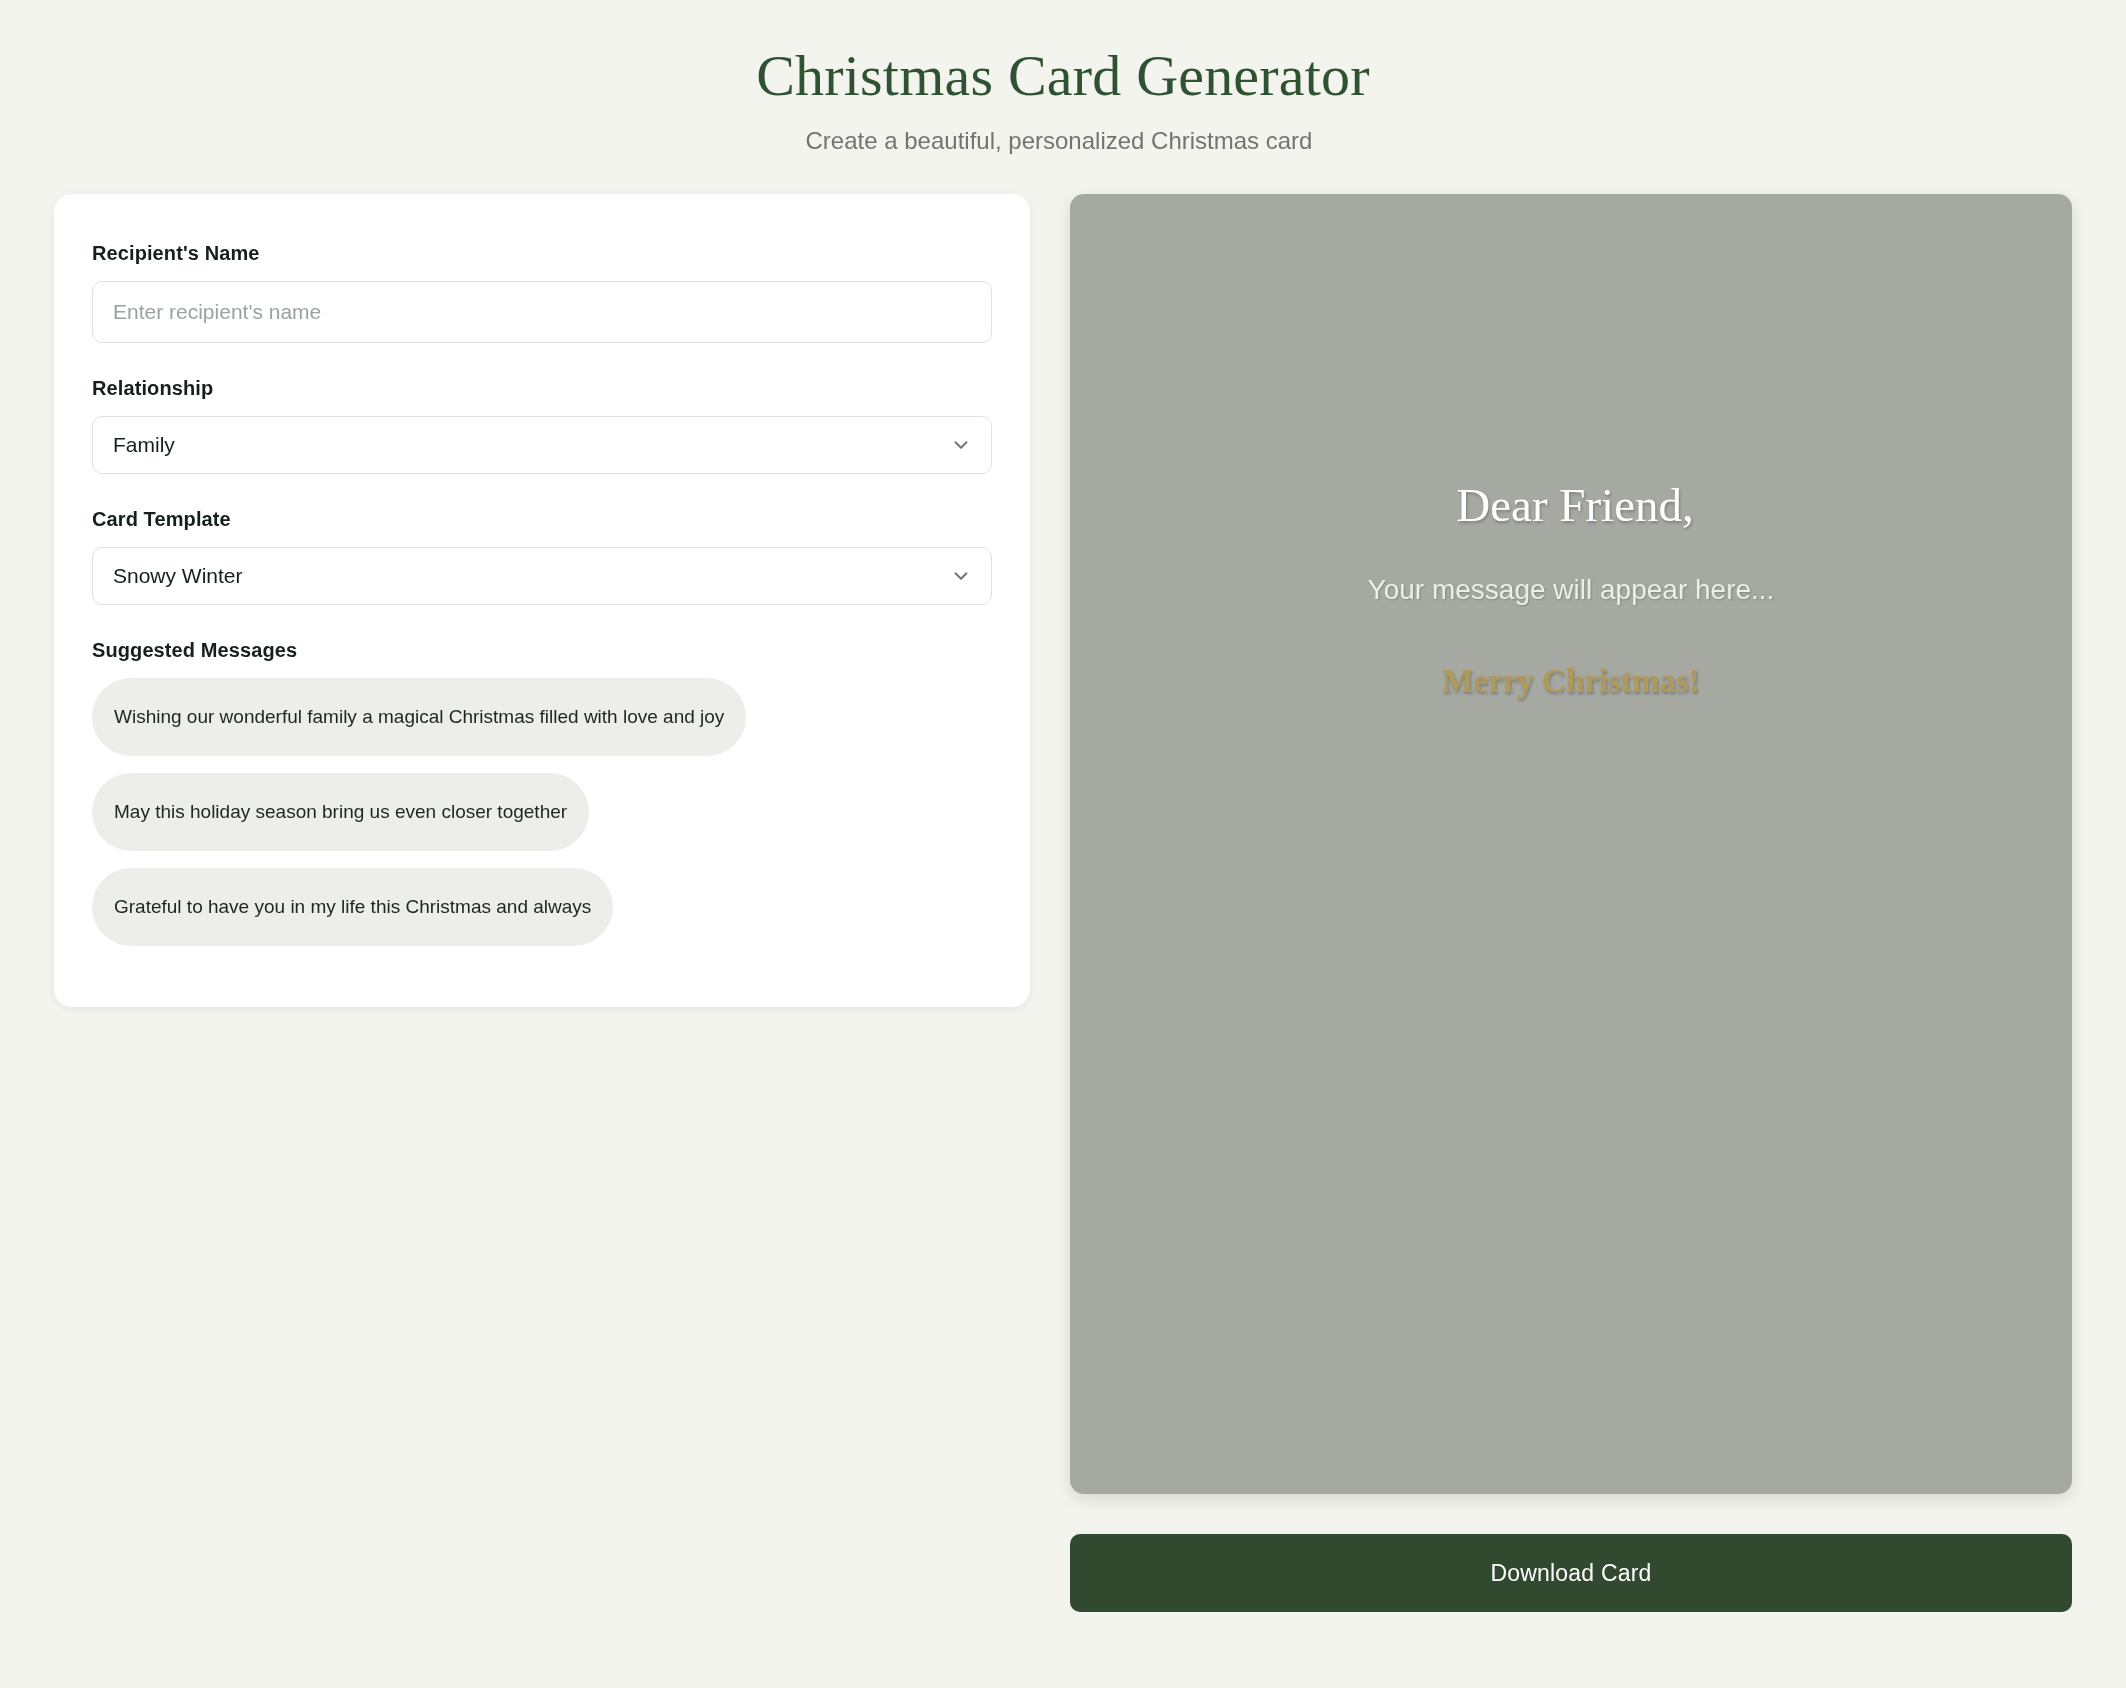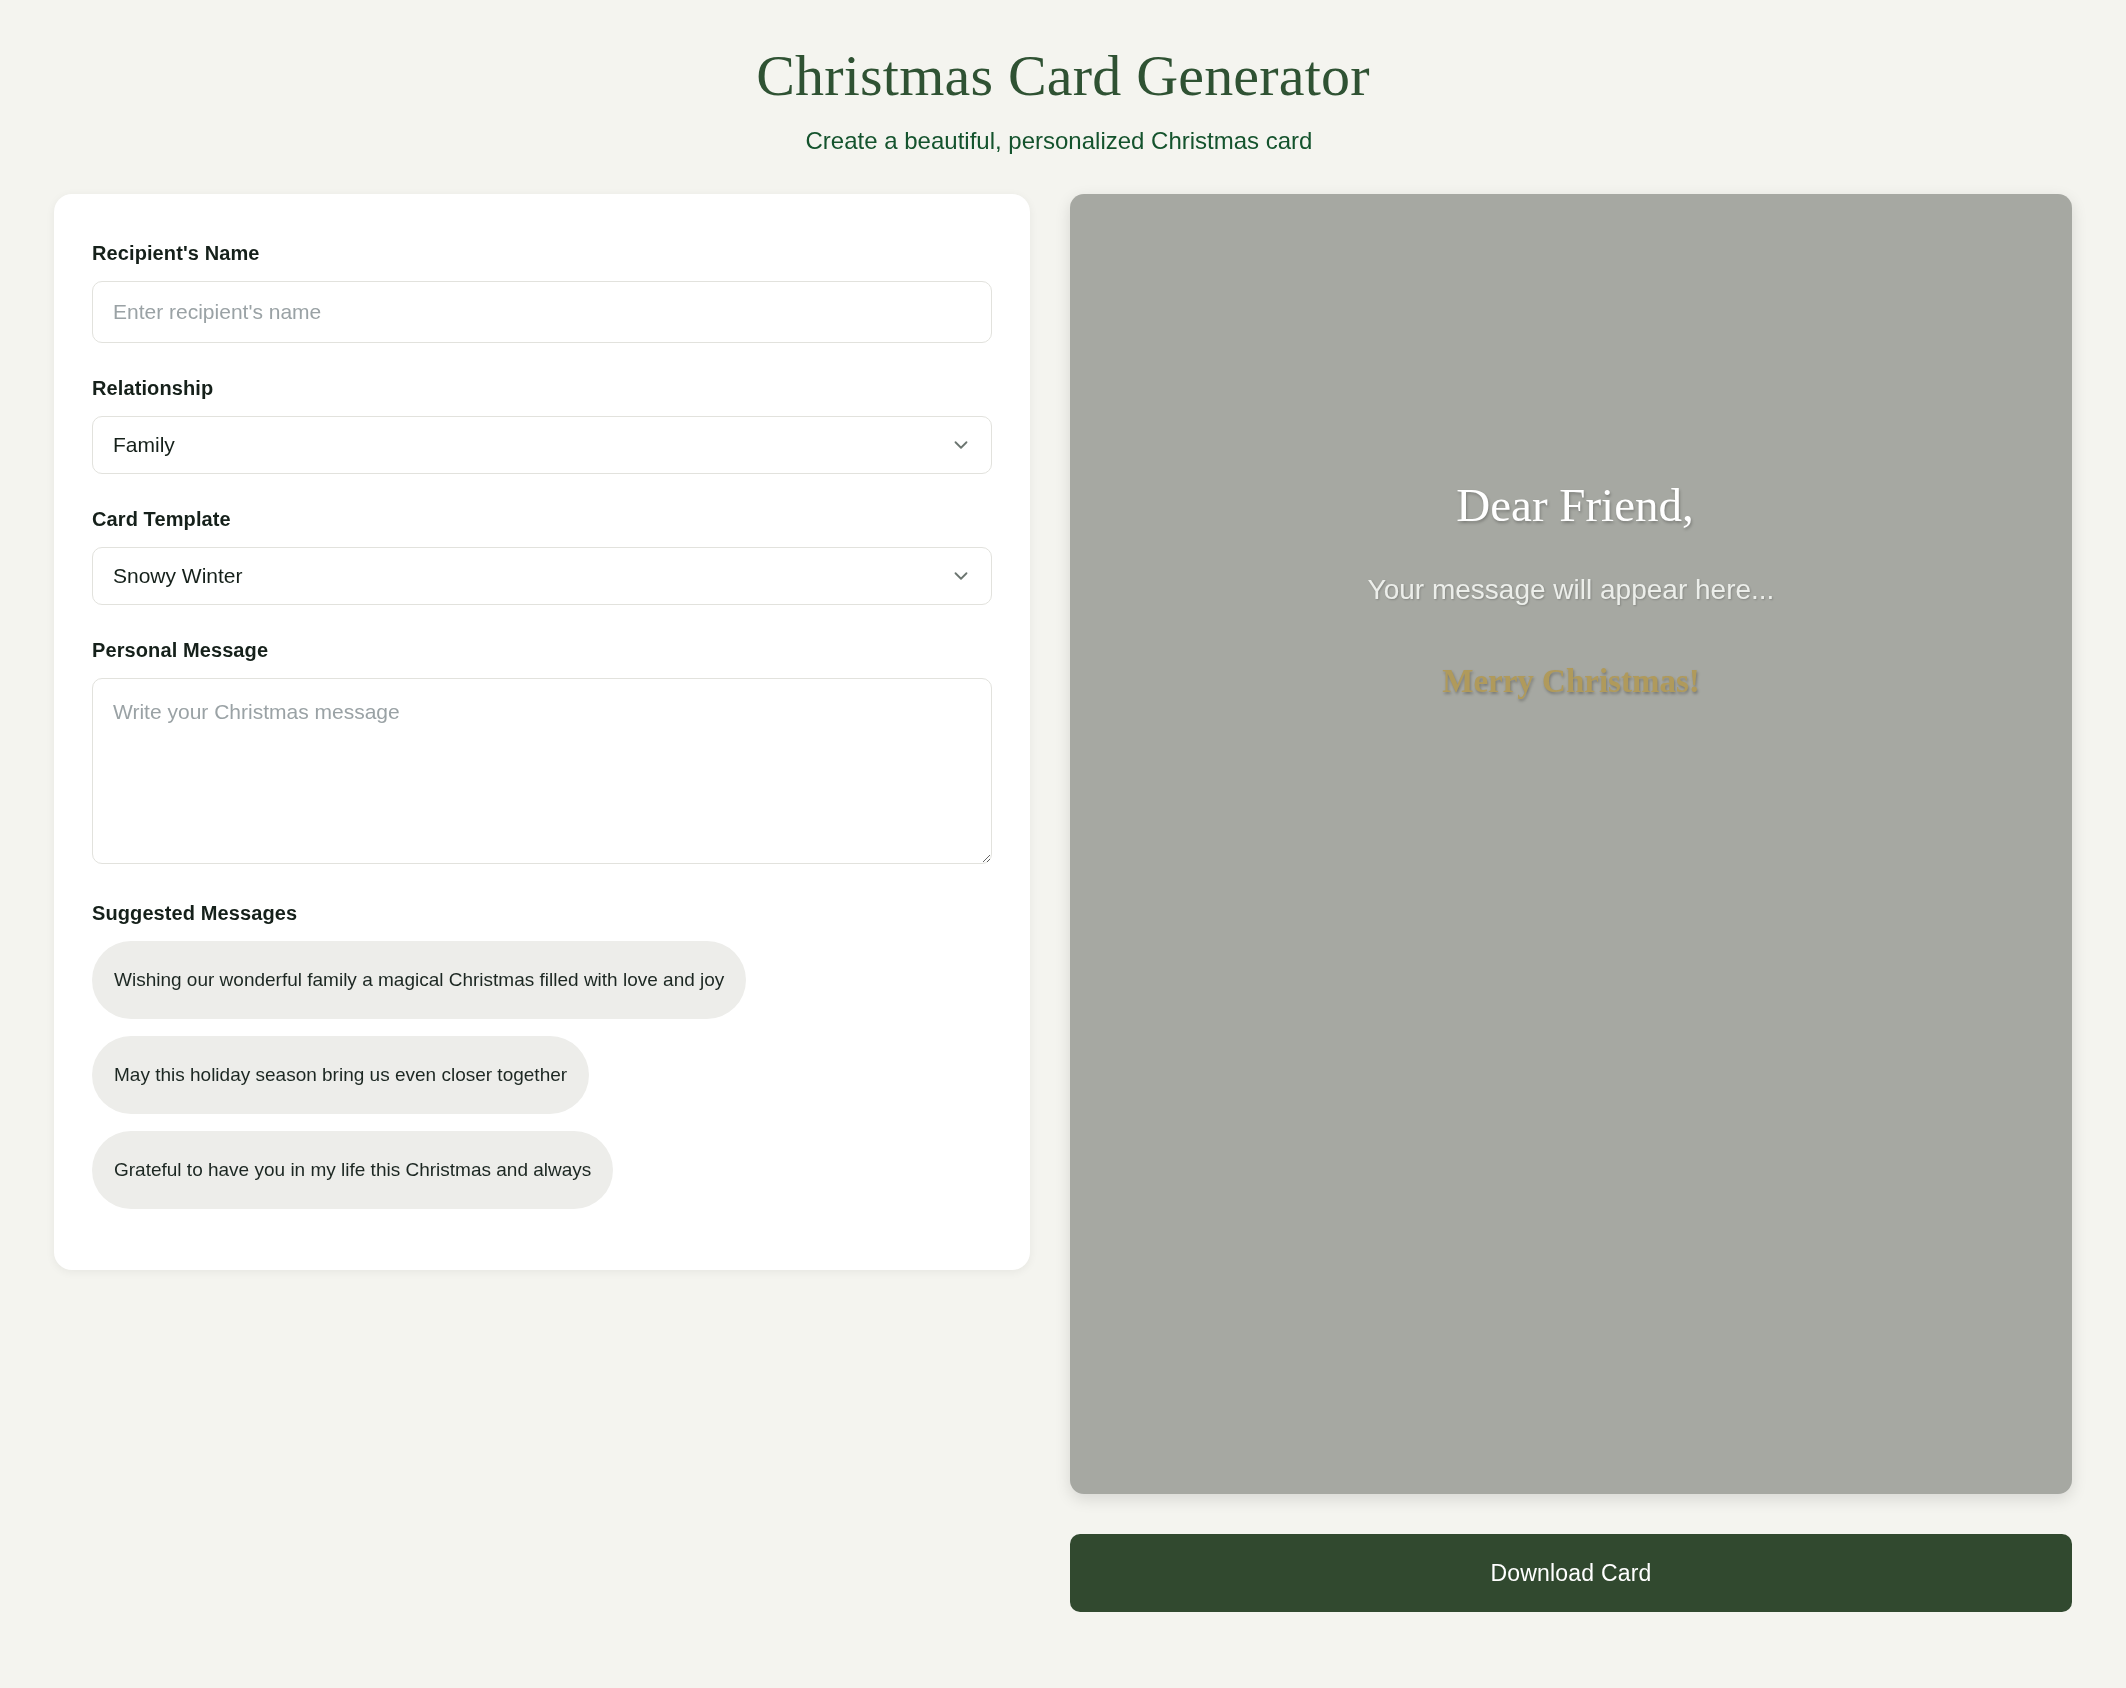--- a/index.html
+++ b/index.html
@@ -26,21 +26,21 @@
     font-family: "Liberation Serif", serif;
     font-size: 58px;
     font-weight: 400;
     color: #2f5233;
     margin: 12px;
     line-height: 1.25;
     letter-spacing: 0.2px;
   }
   .app-subtitle {
     font-size: 24px;
-    color: #14532d;
+    color: #737373;
     margin: 14px 8px 0 0;
     font-weight: 400;
   }
   .layout {
     position: absolute;
     top: 194px;
     left: 54px;
     right: 54px;
     display: flex;
     align-items: flex-start;
@@ -231,24 +231,20 @@
         <div class="select-wrap">
           <div class="select-box">Snowy Winter</div>
           <span class="chev">
             <svg viewBox="0 0 24 24" width="22" height="22" fill="none" stroke="currentColor" stroke-width="2" stroke-linecap="round" stroke-linejoin="round">
                 <polyline points="6 9 12 15 18 9"></polyline>
               </svg>
           </span>
         </div>
       </div>
 
-      <div class="field">
-        <label class="field-label">Personal Message</label>
-        <textarea class="textarea" placeholder="Write your Christmas message" style=""></textarea>
-      </div>
 
       <div class="field suggestions">
         <label class="field-label">Suggested Messages</label>
         <div class="suggestion-row">
           <button class="suggestion">Wishing our wonderful family a magical Christmas filled with love and joy</button>
         </div>
         <div class="suggestion-row">
           <button class="suggestion">May this holiday season bring us even closer together</button>
         </div>
         <div class="suggestion-row">

